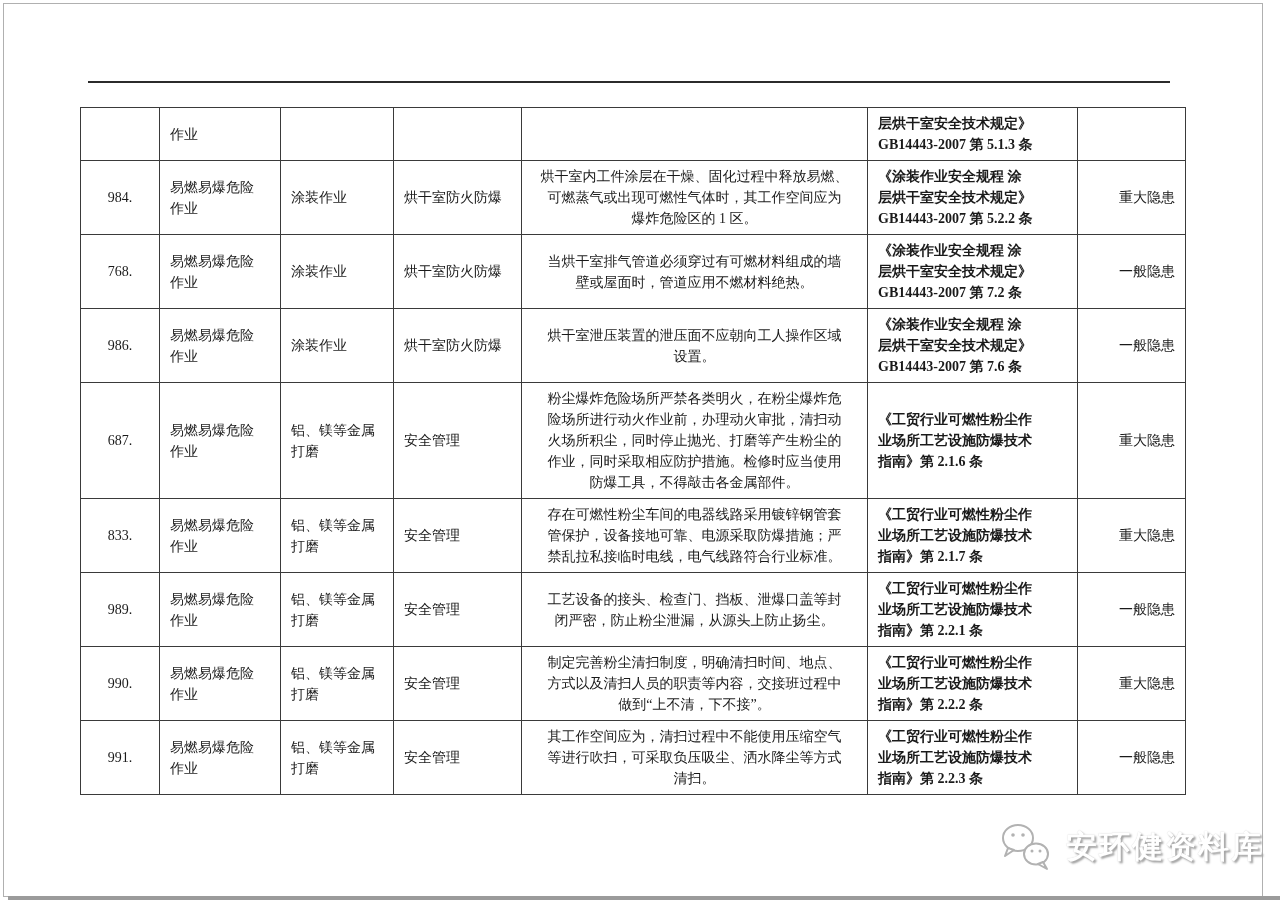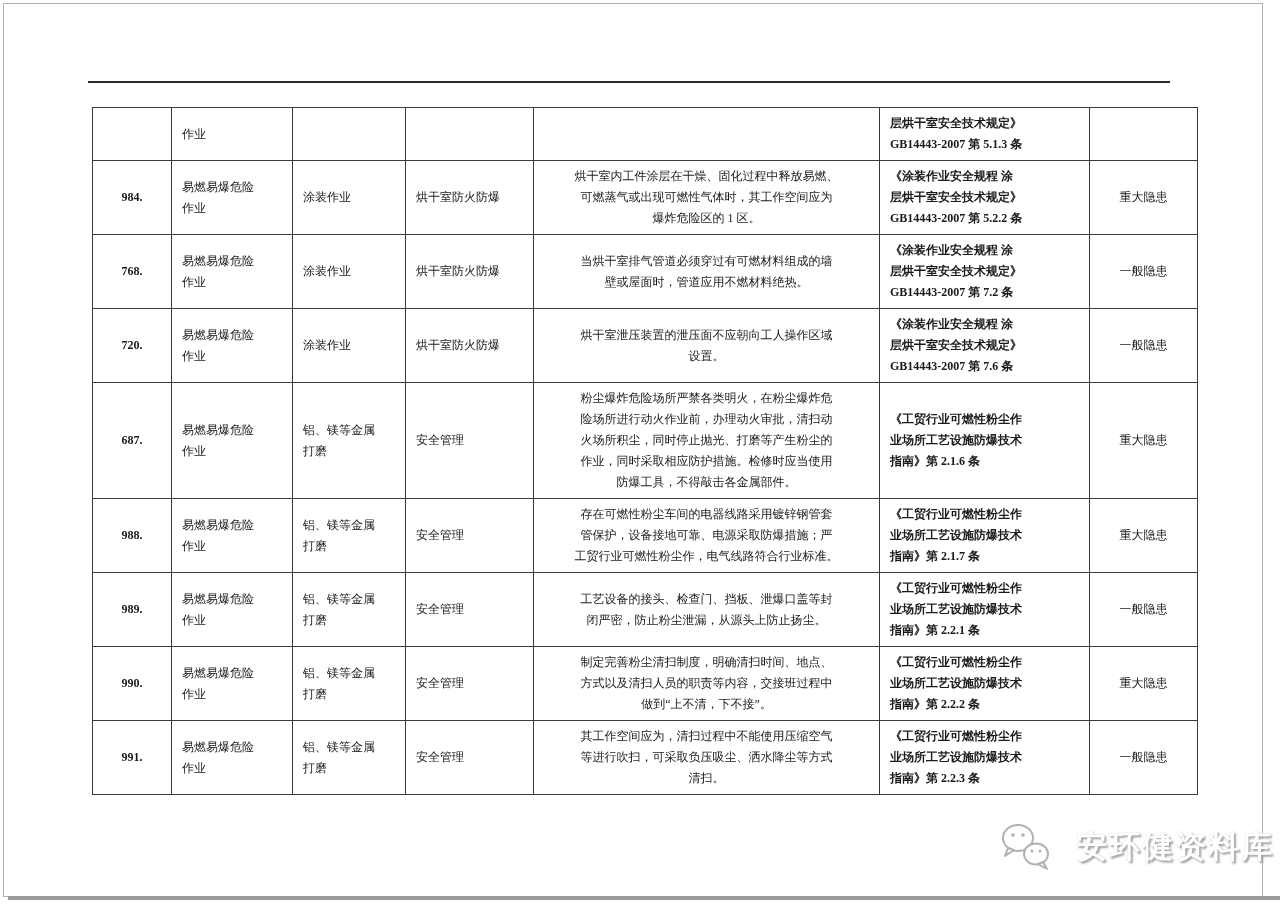--- a/index.html
+++ b/index.html
@@ -19,48 +19,48 @@
   .bottom-band {
     position: absolute; left: 8px; right: 0; top: 896px; height: 4px;
     background: var(--band-color, #9b9b9b);
   }
   .top-rule {
     position: absolute; left: 88px; top: 81px;
     width: 1082px; height: 2px;
     background: var(--rule-color, #2b2b2b);
   }
   table.hazard-table {
-    position: absolute; left: 92px; top: 107px;
+    position: absolute; left: 80px; top: 107px;
     width: 1105px;
     border-collapse: collapse;
     table-layout: fixed;
-    font-size: 12px;
+    font-size: 14px;
     line-height: 21px;
   }
   table.hazard-table td {
     border: 1px solid var(--border-color, #333333);
     vertical-align: middle;
     white-space: pre-line;
     padding: 5px 10px;
   }
   col.c-num        { width: 79px; }
   col.c-category   { width: 121px; }
   col.c-subcat     { width: 113px; }
   col.c-type       { width: 128px; }
   col.c-desc       { width: 346px; }
   col.c-ref        { width: 210px; }
   col.c-severity   { width: 108px; }
-  td.cell-num      { text-align: center; padding: 5px 4px; font-weight: bold; }
+  td.cell-num      { text-align: center; padding: 5px 4px; }
   td.cell-desc     { padding: 5px 10px; text-align: center; }
   td.cell-ref      { padding: 5px 8px; font-weight: bold; }
-  td.cell-severity { text-align: center; padding: 5px 4px; }
+  td.cell-severity { text-align: right; padding: 5px 4px; }
   .watermark {
     position: absolute; left: 998px; top: 816px;
     width: 276px; height: 62px;
-    display: flex; align-items: center; gap: 20px;
+    display: flex; align-items: center; gap: 10px;
     pointer-events: none;
   }
   .watermark .wm-text {
     font-family: "Liberation Sans", "DejaVu Sans", sans-serif;
     font-size: 31px; font-weight: bold; letter-spacing: 2px;
     color: #ffffff;
     text-shadow: 2px 2px 2px var(--wm-shadow, #a3a3a3), 0 0 1px #cccccc;
     white-space: nowrap;
   }
   .watermark svg { display: block; }
@@ -113,21 +113,21 @@
       <td>涂装作业</td>
       <td>烘干室防火防爆</td>
       <td class="cell-desc">当烘干室排气管道必须穿过有可燃材料组成的墙
 壁或屋面时，管道应用不燃材料绝热。</td>
       <td class="cell-ref">《涂装作业安全规程 涂
 层烘干室安全技术规定》
 GB14443-2007 第 7.2 条</td>
       <td class="cell-severity">一般隐患</td>
     </tr>
     <tr>
-      <td class="cell-num">720.</td>
+      <td class="cell-num">986.</td>
       <td>易燃易爆危险
 作业</td>
       <td>涂装作业</td>
       <td>烘干室防火防爆</td>
       <td class="cell-desc">烘干室泄压装置的泄压面不应朝向工人操作区域
 设置。</td>
       <td class="cell-ref">《涂装作业安全规程 涂
 层烘干室安全技术规定》
 GB14443-2007 第 7.6 条</td>
       <td class="cell-severity">一般隐患</td>
@@ -143,29 +143,29 @@
 险场所进行动火作业前，办理动火审批，清扫动
 火场所积尘，同时停止抛光、打磨等产生粉尘的
 作业，同时采取相应防护措施。检修时应当使用
 防爆工具，不得敲击各金属部件。</td>
       <td class="cell-ref">《工贸行业可燃性粉尘作
 业场所工艺设施防爆技术
 指南》第 2.1.6 条</td>
       <td class="cell-severity">重大隐患</td>
     </tr>
     <tr>
-      <td class="cell-num">988.</td>
+      <td class="cell-num">833.</td>
       <td>易燃易爆危险
 作业</td>
       <td>铝、镁等金属
 打磨</td>
       <td>安全管理</td>
       <td class="cell-desc">存在可燃性粉尘车间的电器线路采用镀锌钢管套
 管保护，设备接地可靠、电源采取防爆措施；严
-工贸行业可燃性粉尘作，电气线路符合行业标准。</td>
+禁乱拉私接临时电线，电气线路符合行业标准。</td>
       <td class="cell-ref">《工贸行业可燃性粉尘作
 业场所工艺设施防爆技术
 指南》第 2.1.7 条</td>
       <td class="cell-severity">重大隐患</td>
     </tr>
     <tr>
       <td class="cell-num">989.</td>
       <td>易燃易爆危险
 作业</td>
       <td>铝、镁等金属

